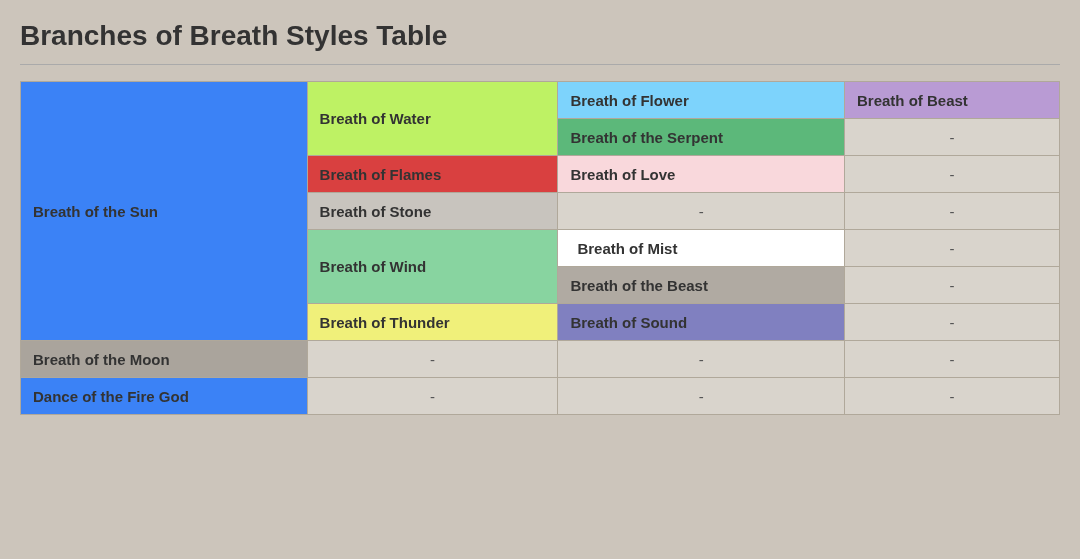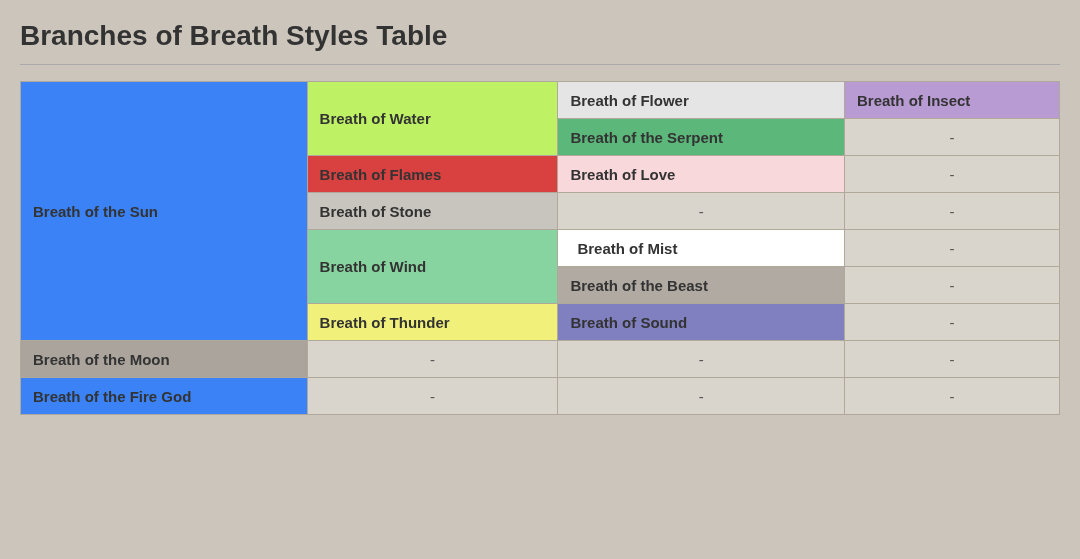--- a/index.html
+++ b/index.html
@@ -37,21 +37,21 @@
       font-weight: bold;
       color: #333;
       min-height: 36px;
       display: flex;
       align-items: center;
     }
 
     
     .bg-orange    { background-color: #3b82f6; color: #333; }
     .bg-blue      { background-color: #bef264; color: #333; }
-    .bg-pink      { background-color: #e5e5e5; color: #333; }
+    .bg-pink      { background-color: #7dd3fc; color: #333; }
     .bg-purple    { background-color: #b99bd4; color: #333; }
     .bg-green     { background-color: #5cb87a; color: #333; }
     .bg-red       { background-color: #d94040; color: #eee; }
     .bg-lightpink { background-color: #f9d8dc; color: #333; }
     .bg-gray      { background-color: #c8c4be; color: #333; }
     .bg-lightgreen{ background-color: #88d4a0; color: #333; margin-left: 24px; }
     .bg-white     { background-color: #ffffff; color: #333; padding-left: 7px; }
     .bg-darkgray  { background-color: #b0aaa2; color: #333; }
     .bg-yellow    { background-color: #f0f07a; color: #333; margin-top: 40px; }
     .bg-mediumpurple { background-color: #8080c0; color: #eee; }
@@ -98,21 +98,21 @@
       <td class="bg-orange" rowspan="7">
         <div class="cell-content">Breath of the Sun</div>
       </td>
       <td class="bg-blue" rowspan="2">
         <div class="cell-content">Breath of Water</div>
       </td>
       <td class="bg-pink">
         <div class="cell-content">Breath of Flower</div>
       </td>
       <td class="bg-purple">
-        <div class="cell-content">Breath of Insect</div>
+        <div class="cell-content">Breath of Beast</div>
       </td>
     </tr>
     <tr>
       <td class="bg-green">
         <div class="cell-content">Breath of the Serpent</div>
       </td>
       <td class="bg-table-bg dash-cell">
         <div class="cell-content">-</div>
       </td>
     </tr>
@@ -179,21 +179,21 @@
       <td class="bg-table-bg dash-cell">
         <div class="cell-content">-</div>
       </td>
       <td class="bg-table-bg dash-cell">
         <div class="cell-content">-</div>
       </td>
     </tr>
 
     <tr>
       <td class="bg-orange">
-        <div class="cell-content">Breath of the Fire God</div>
+        <div class="cell-content">Dance of the Fire God</div>
       </td>
       <td class="bg-table-bg dash-cell">
         <div class="cell-content">-</div>
       </td>
       <td class="bg-table-bg dash-cell">
         <div class="cell-content">-</div>
       </td>
       <td class="bg-table-bg dash-cell">
         <div class="cell-content">-</div>
       </td>

